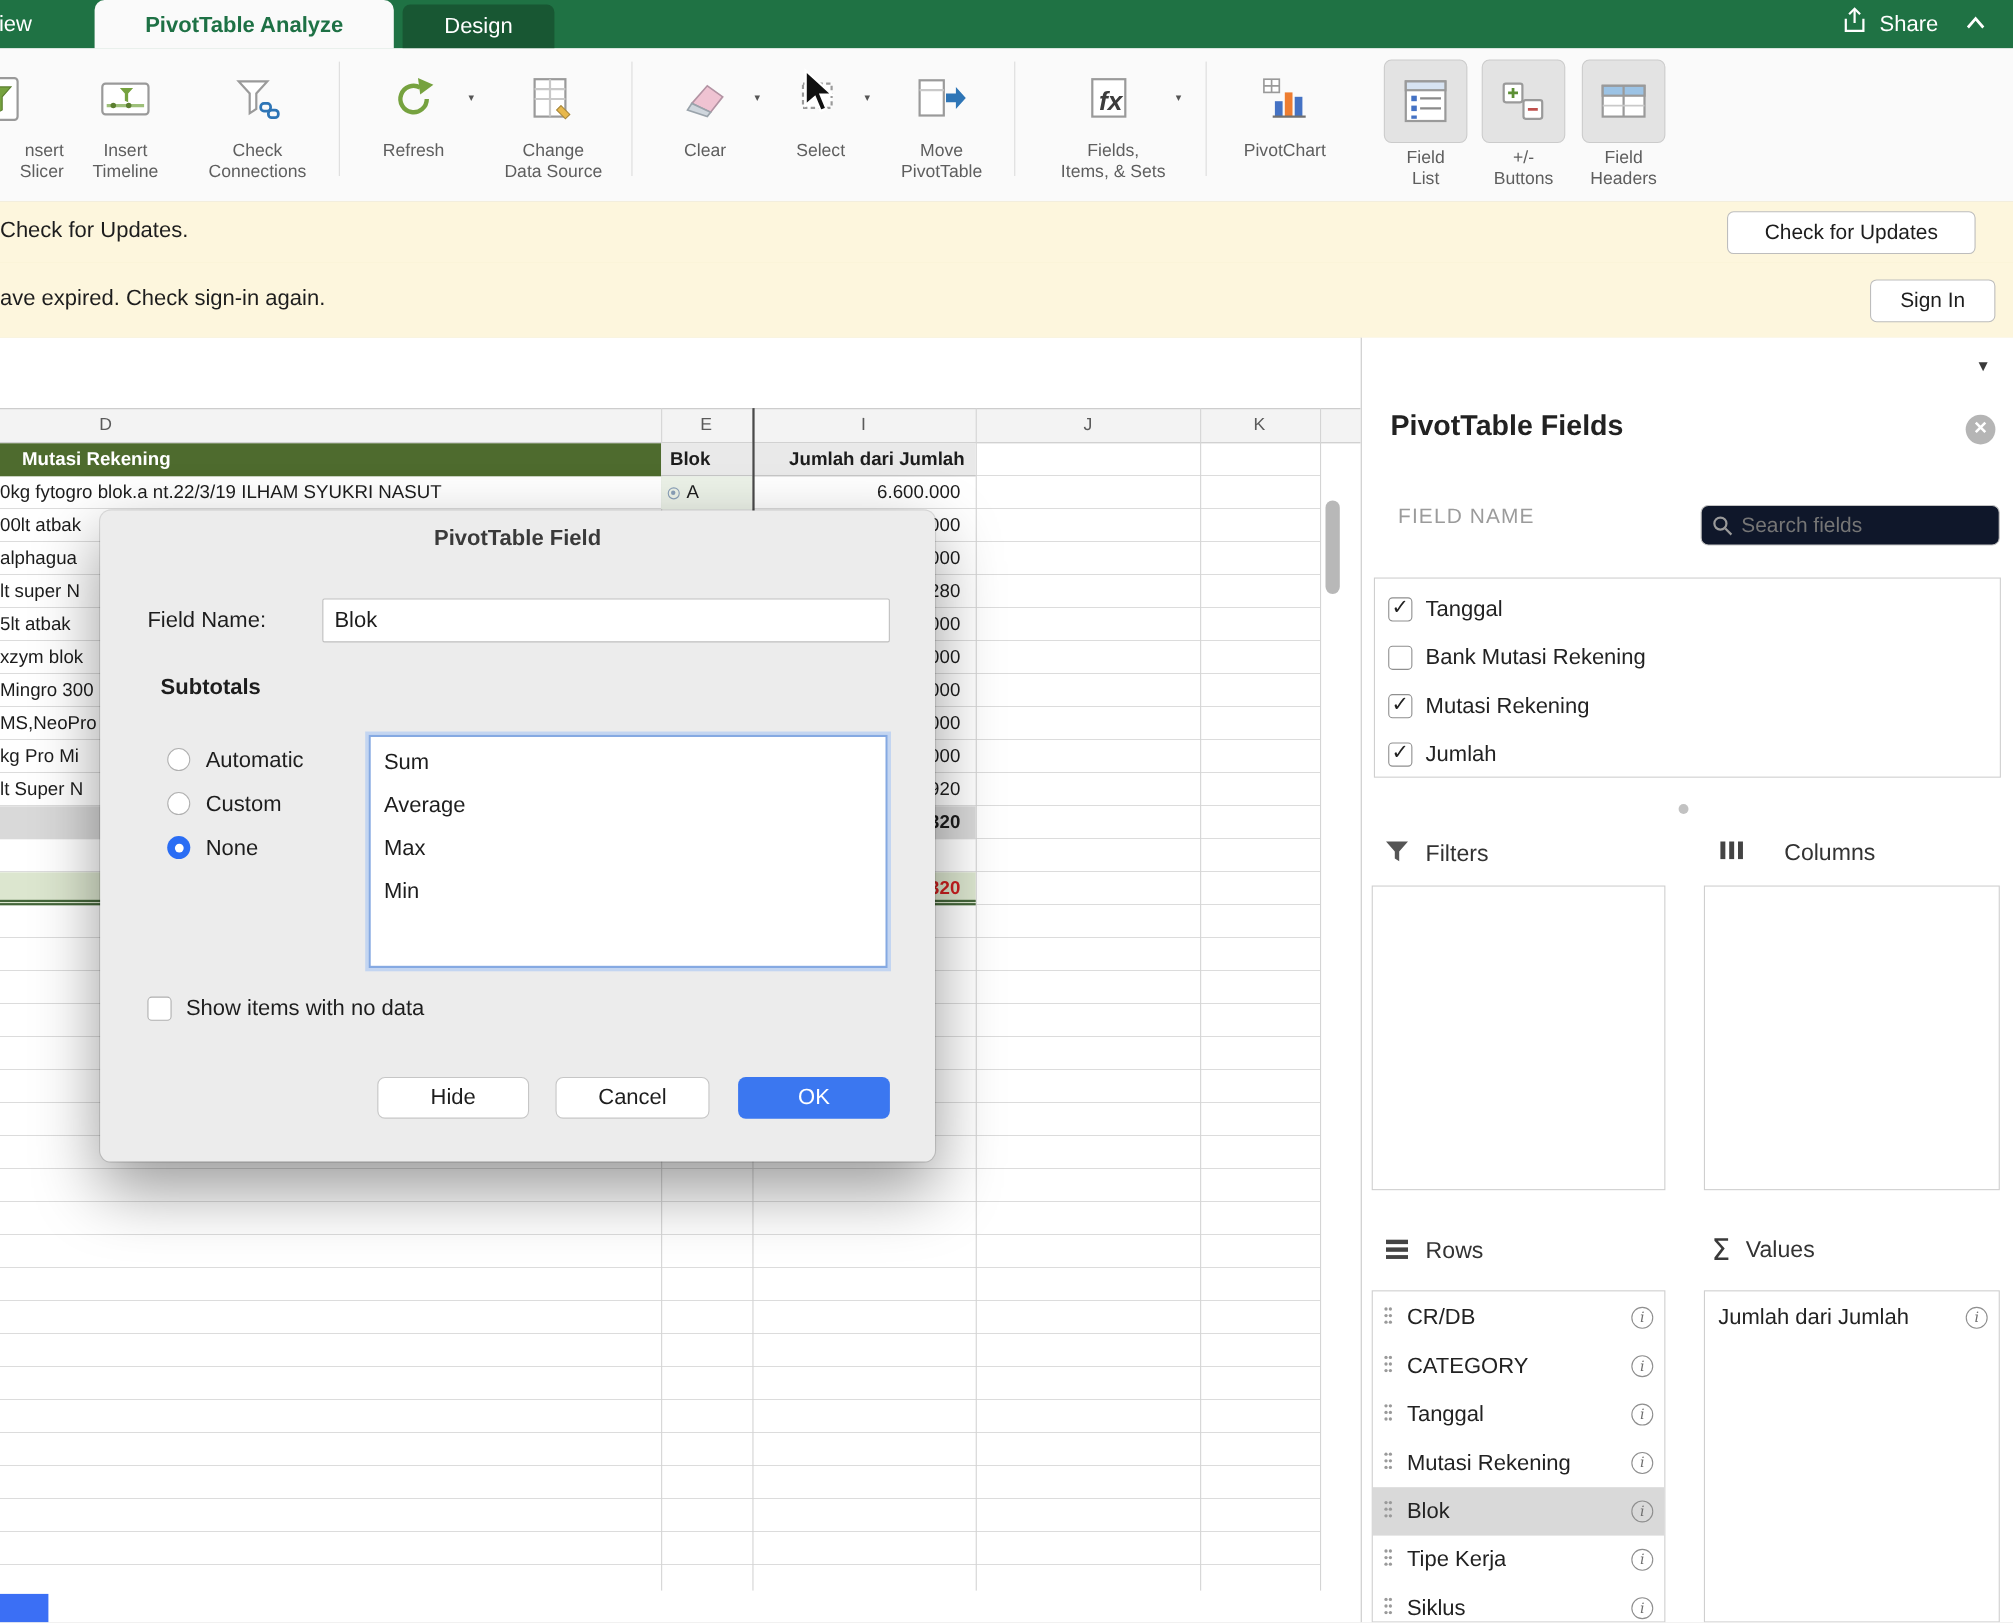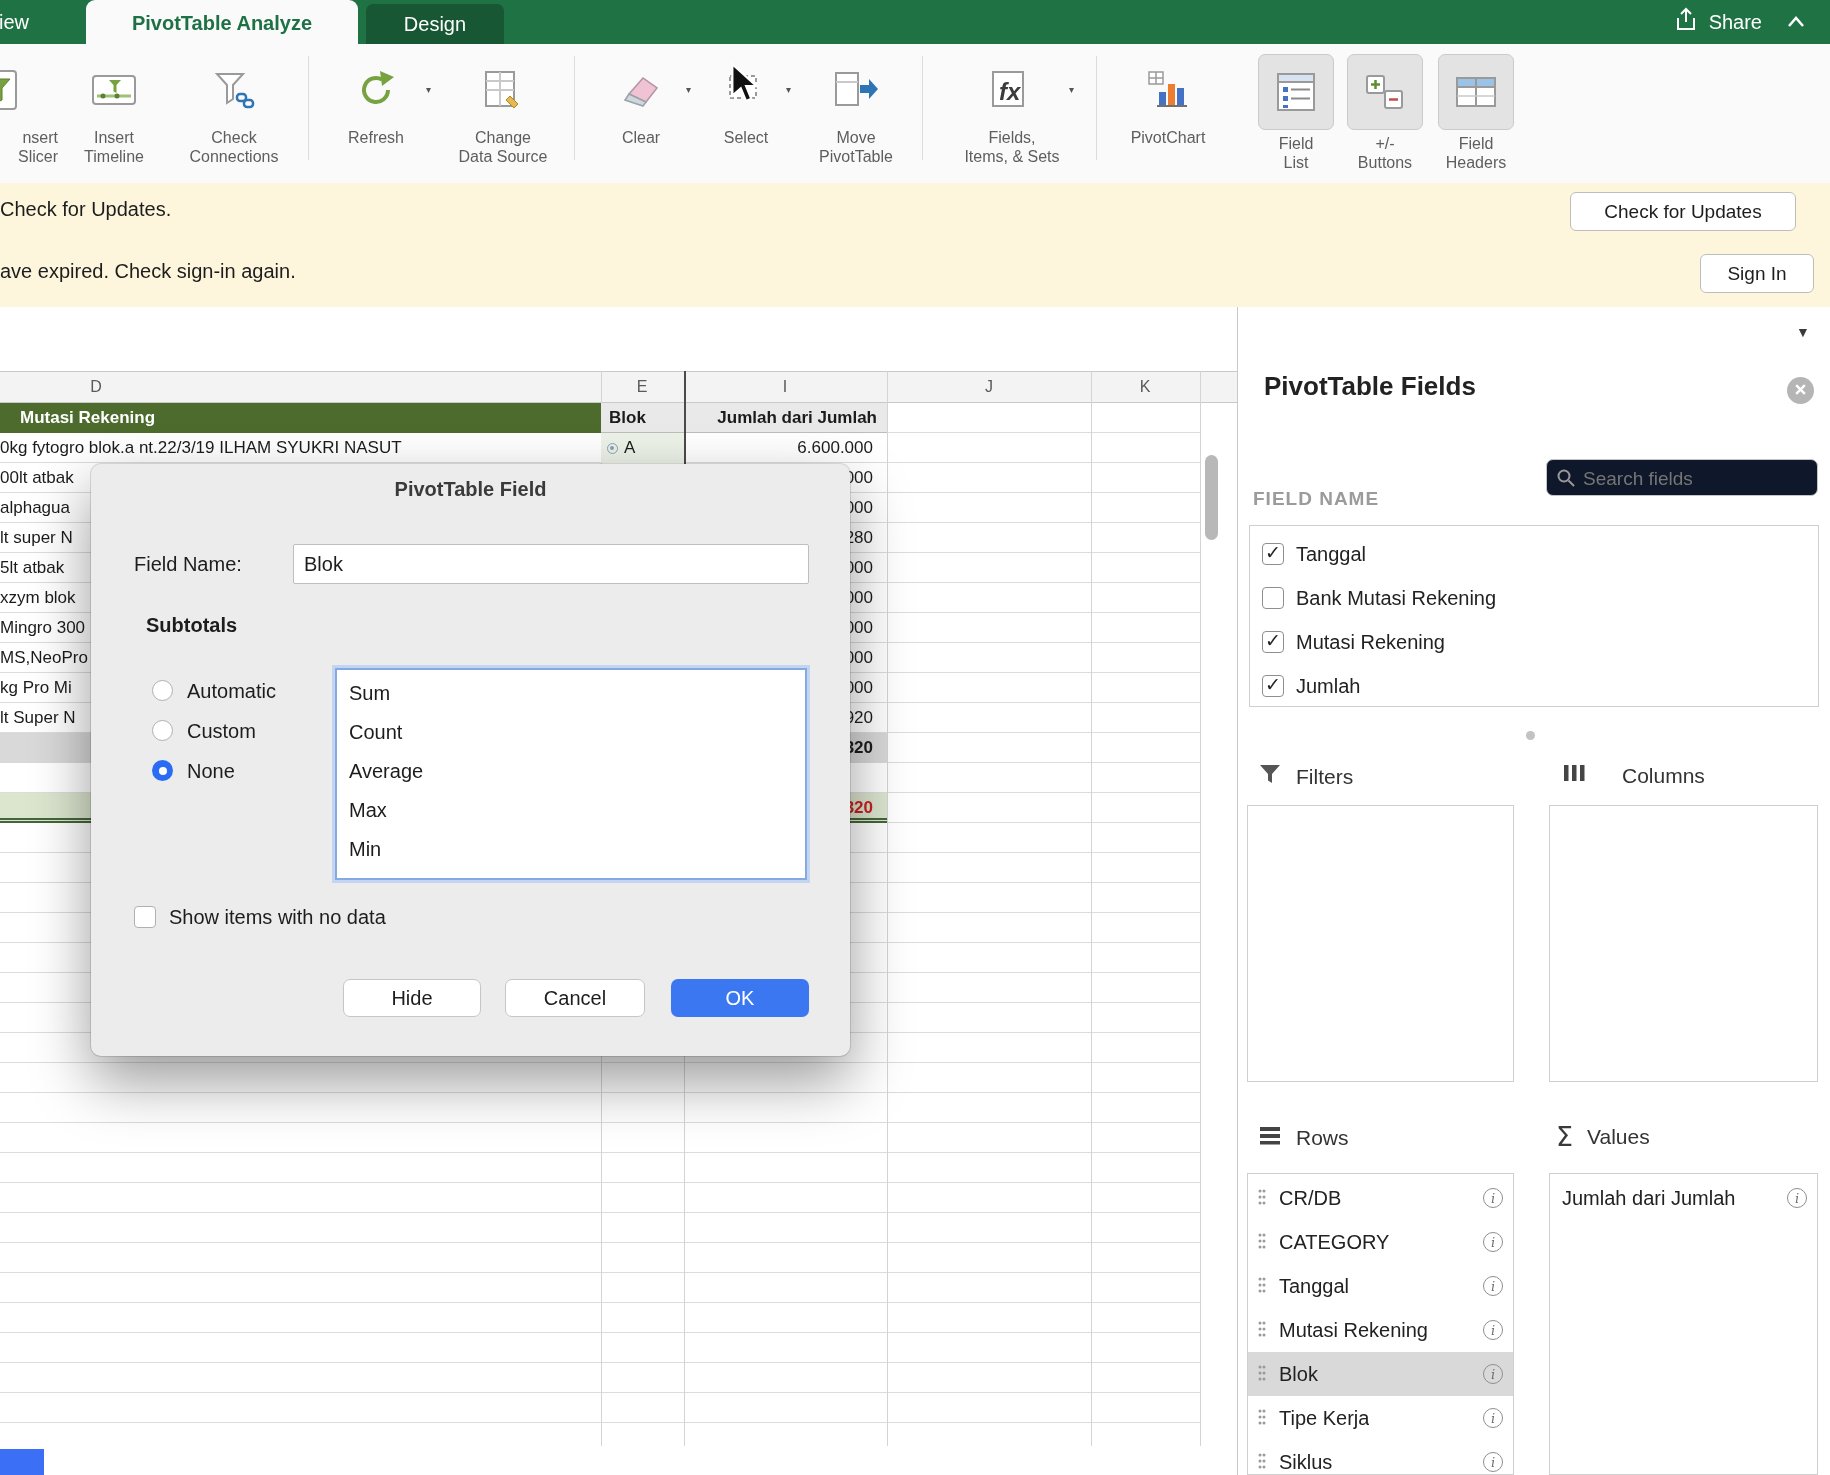--- a/index.html
+++ b/index.html
@@ -62,21 +62,21 @@
   .chk{position:absolute;width:22px;height:22px;background:#fff;border:1.5px solid #b0b0b0;border-radius:4px;box-sizing:border-box;}
   .btn{position:absolute;top:515px;height:38px;border-radius:7px;background:#fff;border:1px solid #c6c6c6;
     font-size:20px;color:#1d1d1d;display:flex;align-items:center;justify-content:center;box-sizing:border-box;}
   .btn.primary{background:#3b77f0;border:none;color:#fff;}
 
   
   .panel{position:absolute;left:1237px;top:307px;width:593px;height:1168px;background:#fff;border-left:1px solid #c9c9c9;box-sizing:border-box;z-index:10;}
   .p-title{position:absolute;left:26px;top:64px;font-size:26px;font-weight:bold;color:#222;}
   .p-close{position:absolute;left:549px;top:70px;width:27px;height:27px;border-radius:50%;background:#b5b5b5;
     display:flex;align-items:center;justify-content:center;}
-  .p-sub{position:absolute;left:15px;top:152px;font-size:19px;font-weight:bold;color:#9b9b9b;letter-spacing:1px;margin-top:29px;}
+  .p-sub{position:absolute;left:33px;top:152px;font-size:19px;font-weight:normal;color:#9b9b9b;letter-spacing:1px;}
   .p-search{position:absolute;left:308px;top:152px;width:272px;height:37px;border:1px solid #c5c5c5;border-radius:7px;
     background:#0f172a;box-sizing:border-box;}
   .p-search input{position:absolute;left:34px;top:0;width:230px;height:35px;border:none;outline:none;font-size:19px;
     color:#9a9a9a;font-family:inherit;background:transparent;}
   .p-box{position:absolute;background:#fff;border:1px solid #cfcfcf;box-sizing:border-box;overflow:hidden;}
   .pfield{display:flex;align-items:center;height:44px;padding-left:12px;font-size:20px;color:#222;}
   .pcb{width:22px;height:22px;border:1.5px solid #8f8f8f;border-radius:4px;background:#fff;box-sizing:border-box;
     margin-right:12px;position:relative;flex:none;}
   .pcb.checked::after{content:"\2713";position:absolute;left:2px;top:-3px;font-size:19px;font-weight:bold;color:#222;
     font-family:"DejaVu Sans",sans-serif;}
@@ -377,21 +377,20 @@
 
     <span class="radio" style="left:61px;top:216px;"></span>
     <span class="dlg-label" style="left:96px;top:216px;">Automatic</span>
     <span class="radio" style="left:61px;top:256px;"></span>
     <span class="dlg-label" style="left:96px;top:256px;">Custom</span>
     <span class="radio sel" style="left:61px;top:296px;"></span>
     <span class="dlg-label" style="left:96px;top:296px;">None</span>
 
     <div class="listbox">
       <div class="li">Sum</div>
-      <div class="li">Count</div>
       <div class="li">Average</div>
       <div class="li">Max</div>
       <div class="li">Min</div>
     </div>
 
     <span class="chk" style="left:43px;top:442px;"></span>
     <span class="dlg-label" style="left:78px;top:442px;">Show items with no data</span>
 
     <div class="btn" style="left:252px;width:138px;">Hide</div>
     <div class="btn" style="left:414px;width:140px;">Cancel</div>

